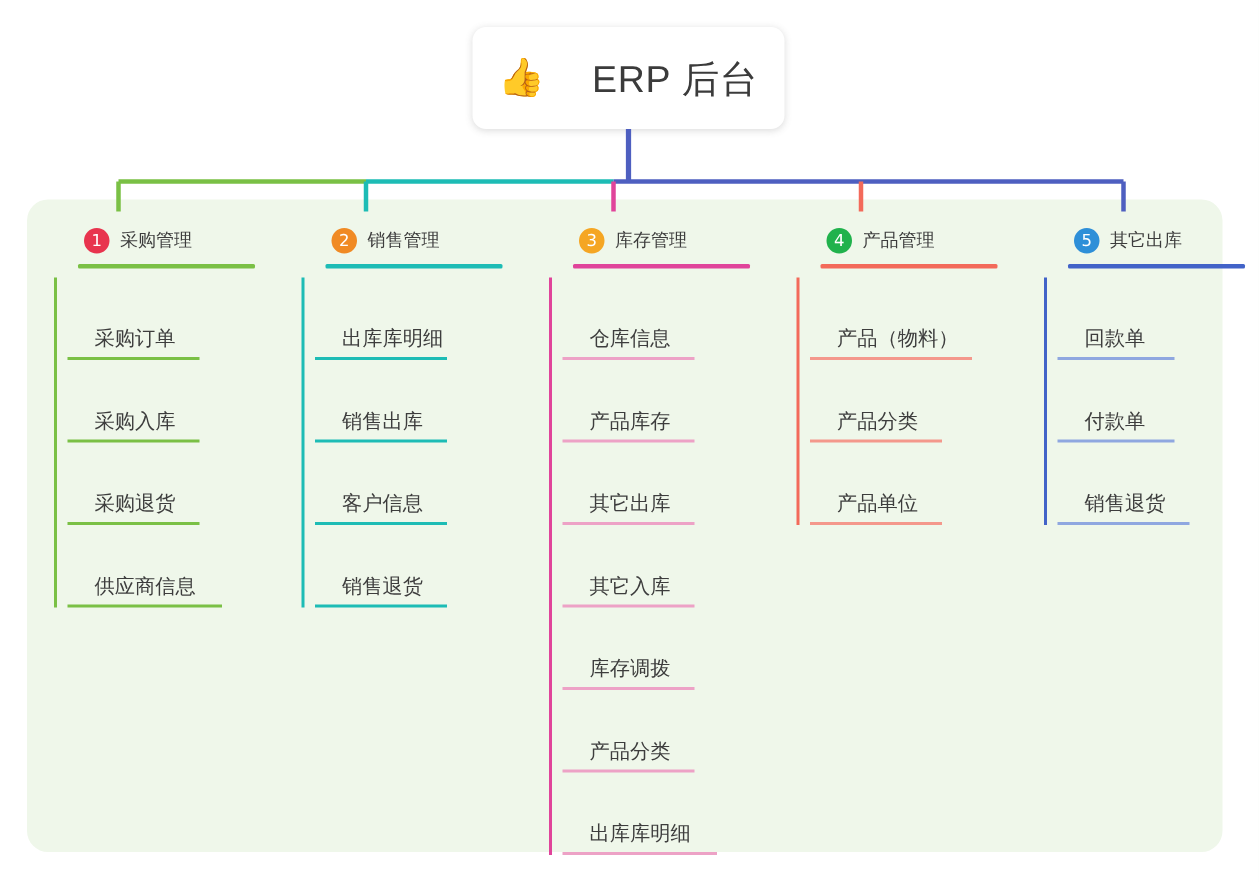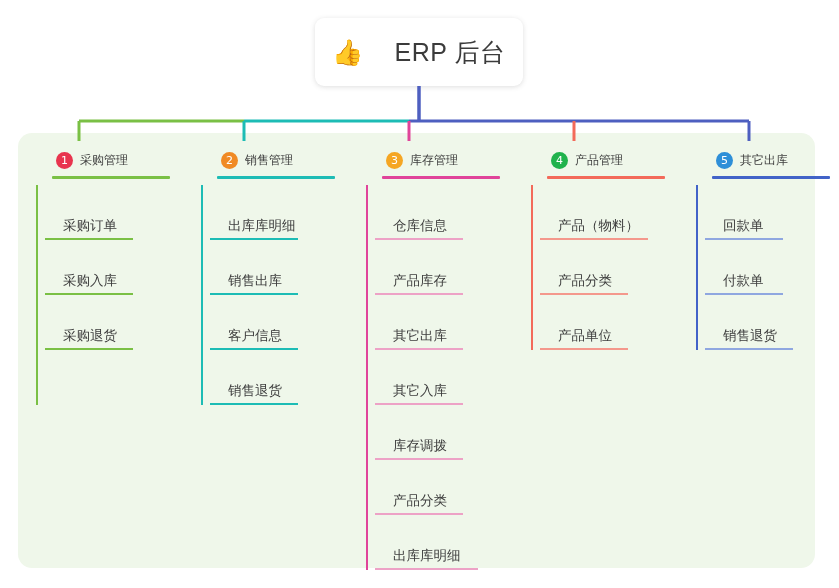--- a/index.html
+++ b/index.html
@@ -181,20 +181,24 @@
             <div class="leaf-rule" style="width: 88px; background: rgb(122, 192, 69);"></div>
           </div>
           <div class="leaf">
             <span class="leaf-label">采购入库</span>
             <div class="leaf-rule" style="width: 88px; background: rgb(122, 192, 69);"></div>
           </div>
           <div class="leaf">
             <span class="leaf-label">采购退货</span>
             <div class="leaf-rule" style="width: 88px; background: rgb(122, 192, 69);"></div>
           </div>
+          <div class="leaf">
+            <span class="leaf-label">供应商信息</span>
+            <div class="leaf-rule" style="width: 103px; background: rgb(122, 192, 69);"></div>
+          </div>
         </div>
       </div>
       <div class="column" style="left: 201px;">
         <div class="col-head">
           <span class="badge" style="background: rgb(240, 138, 36);">2</span>
           <span class="col-title">销售管理</span>
           <div class="head-rule" style="width: 118px; background: rgb(29, 188, 181);"></div>
         </div>
         <div class="col-items">
           <div class="spine" style="background: rgb(29, 188, 181); height: 220px; left: 0px;"></div>

